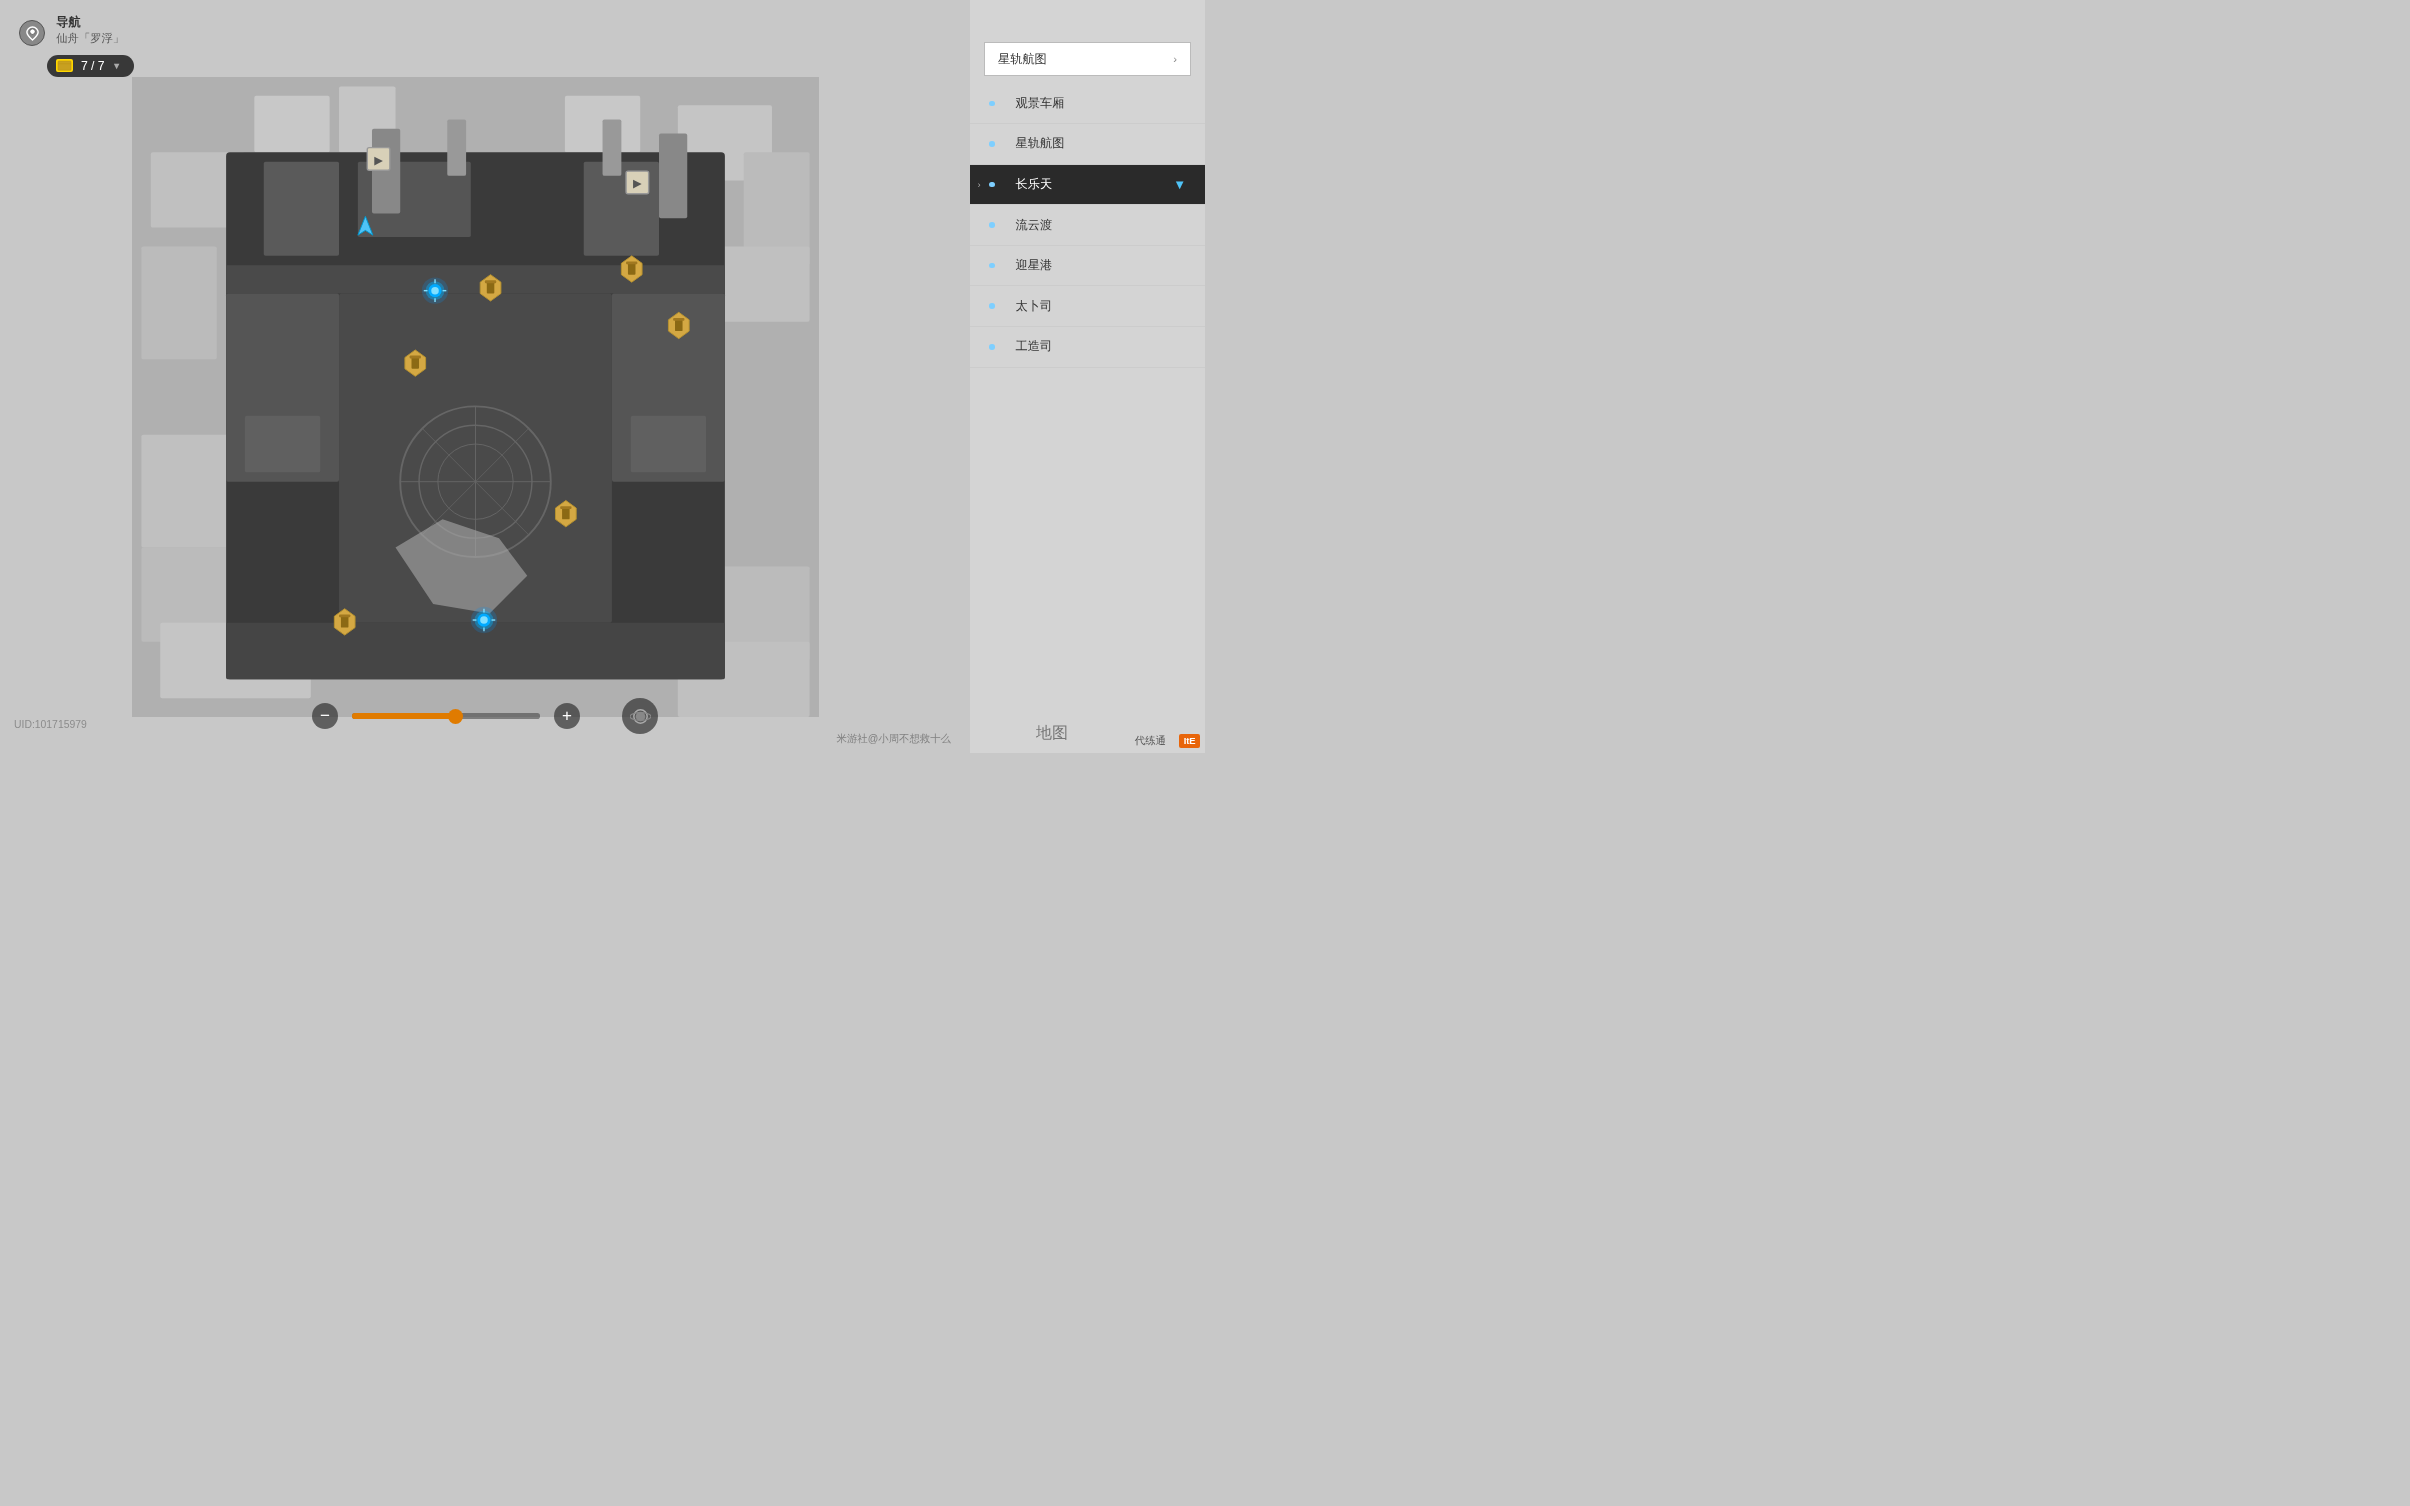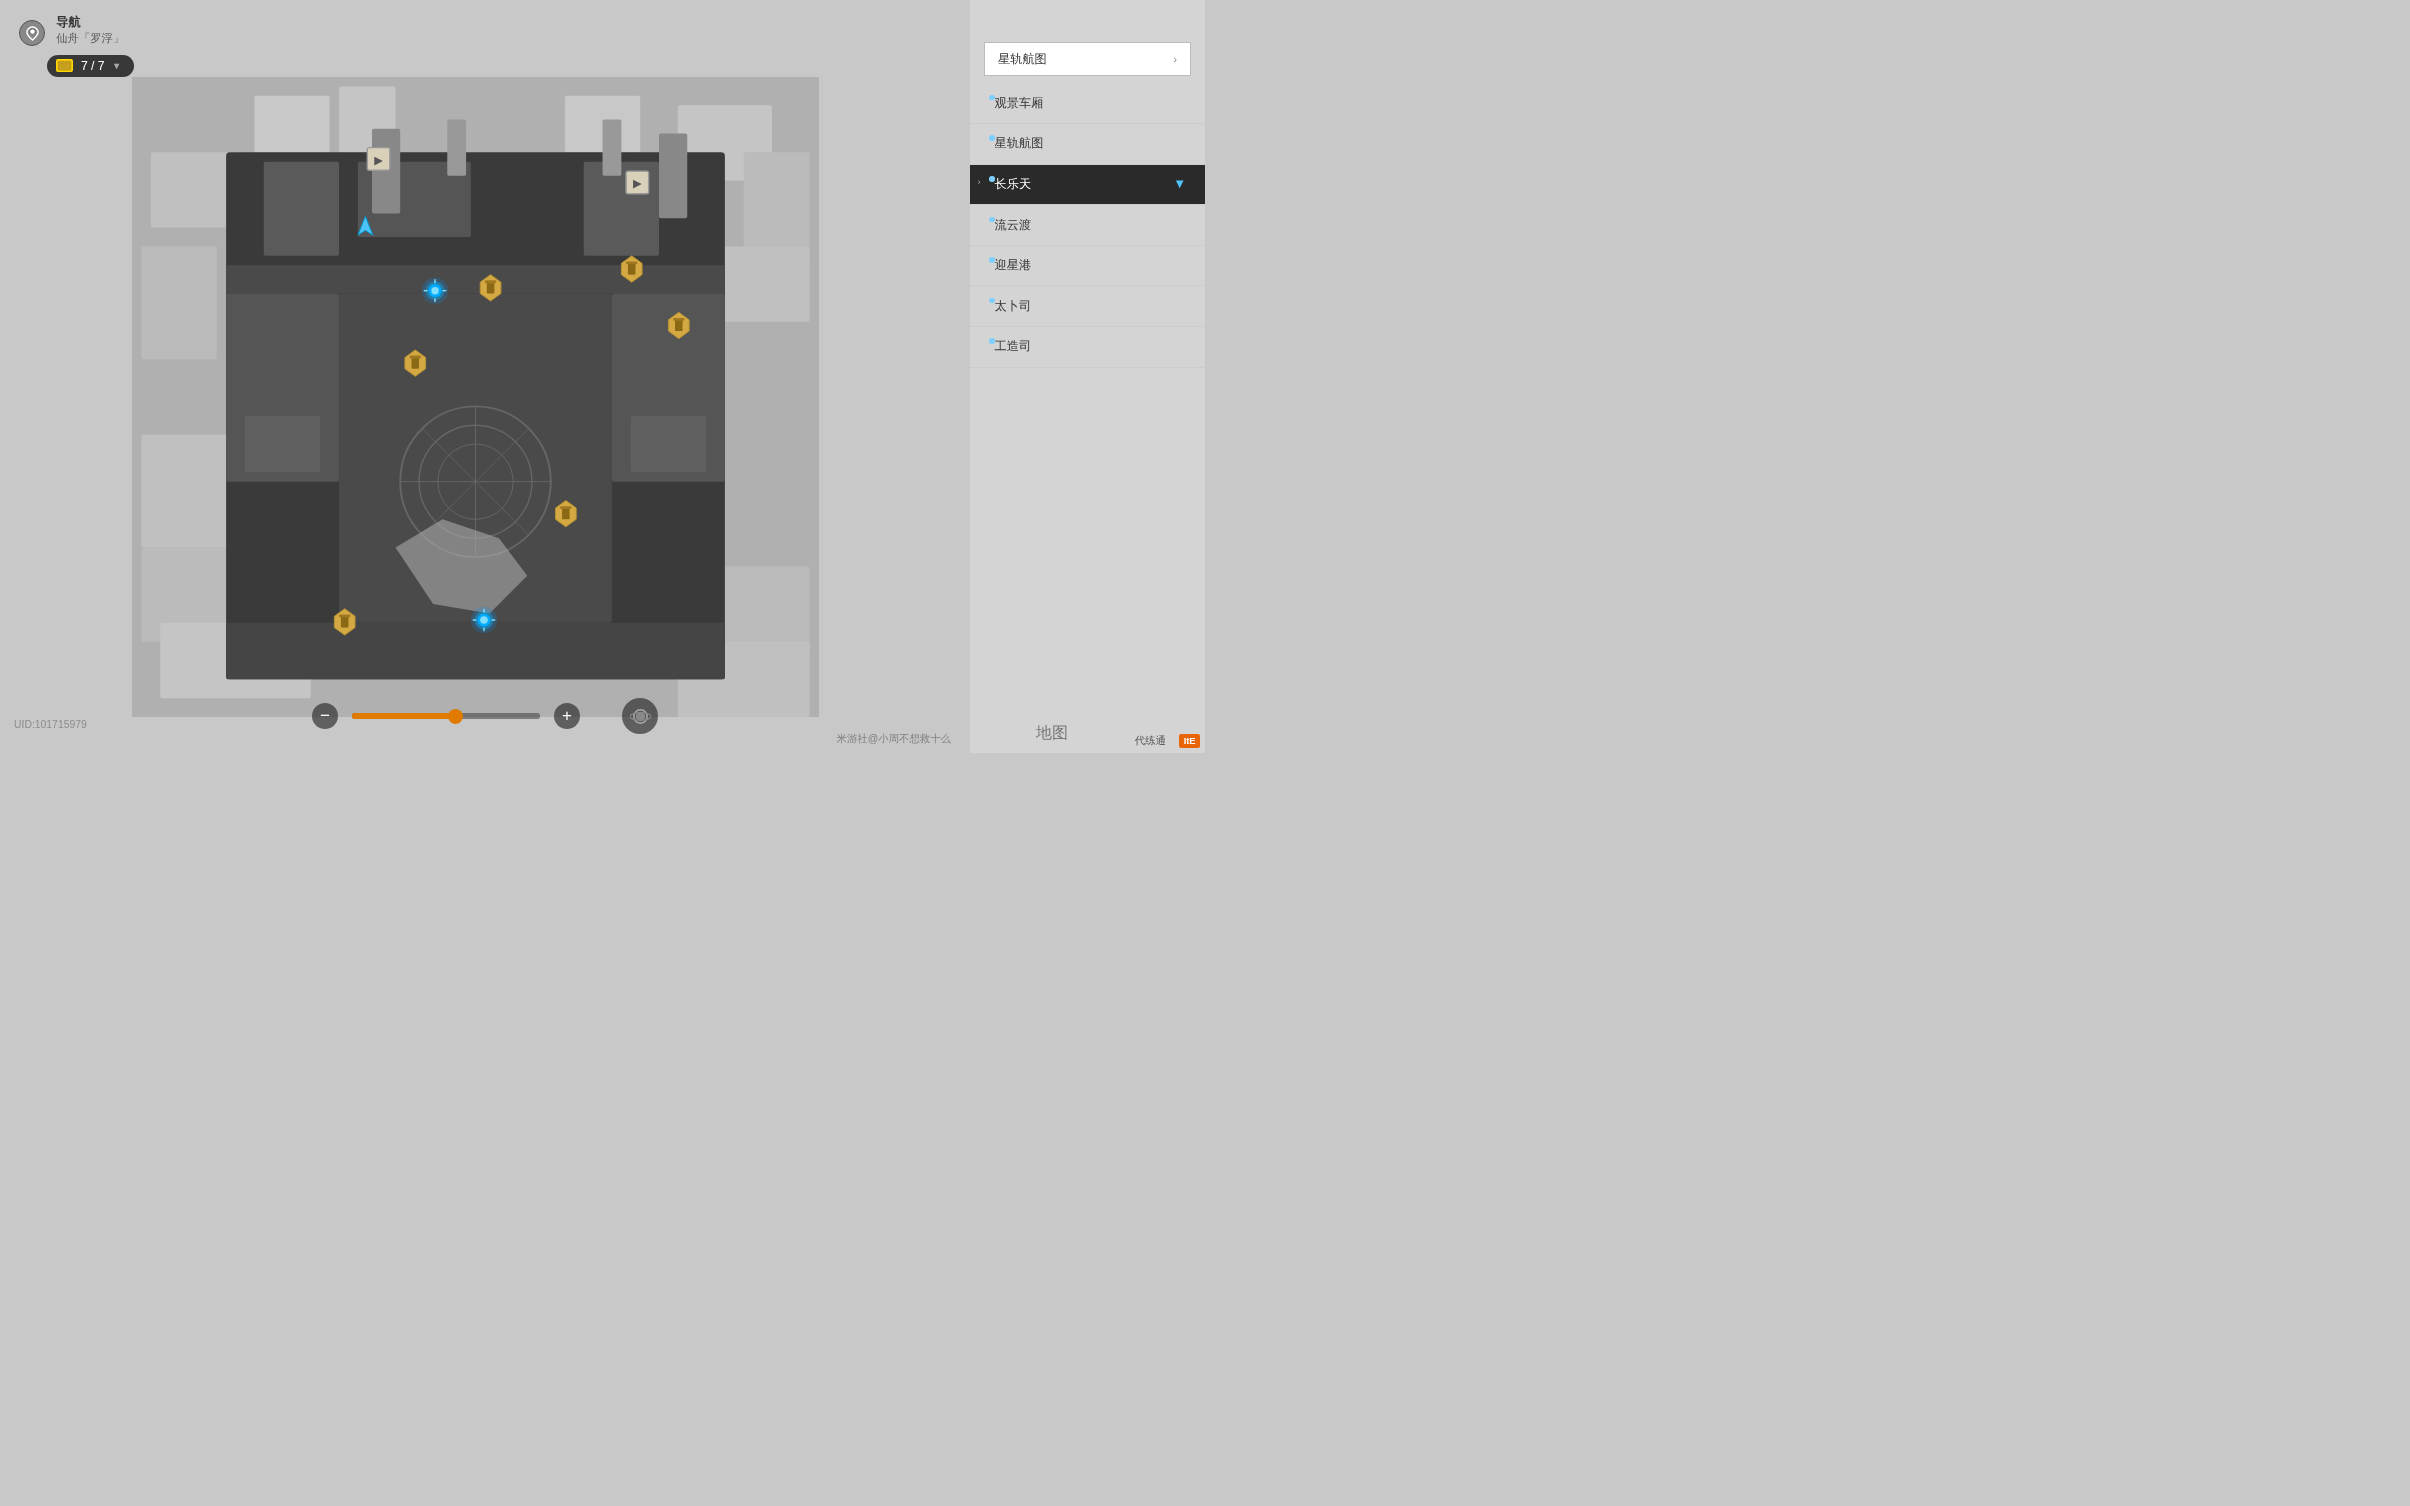--- a/index.html
+++ b/index.html
@@ -161,22 +161,22 @@
     }
 
     
     .location-list {
       margin-top: 7.5px;
     }
 
     .location-item {
       padding: 11.3px 19px;
       display: flex;
-      align-items: flex-start;
-      gap: 0;
+      align-items: center;
+      gap: 21px;
       cursor: pointer;
       border-bottom: 0.9px solid #ccc;
       position: relative;
     }
 
     .location-item.active {
       background: #2a2a2a;
       color: #fff;
     }
 

